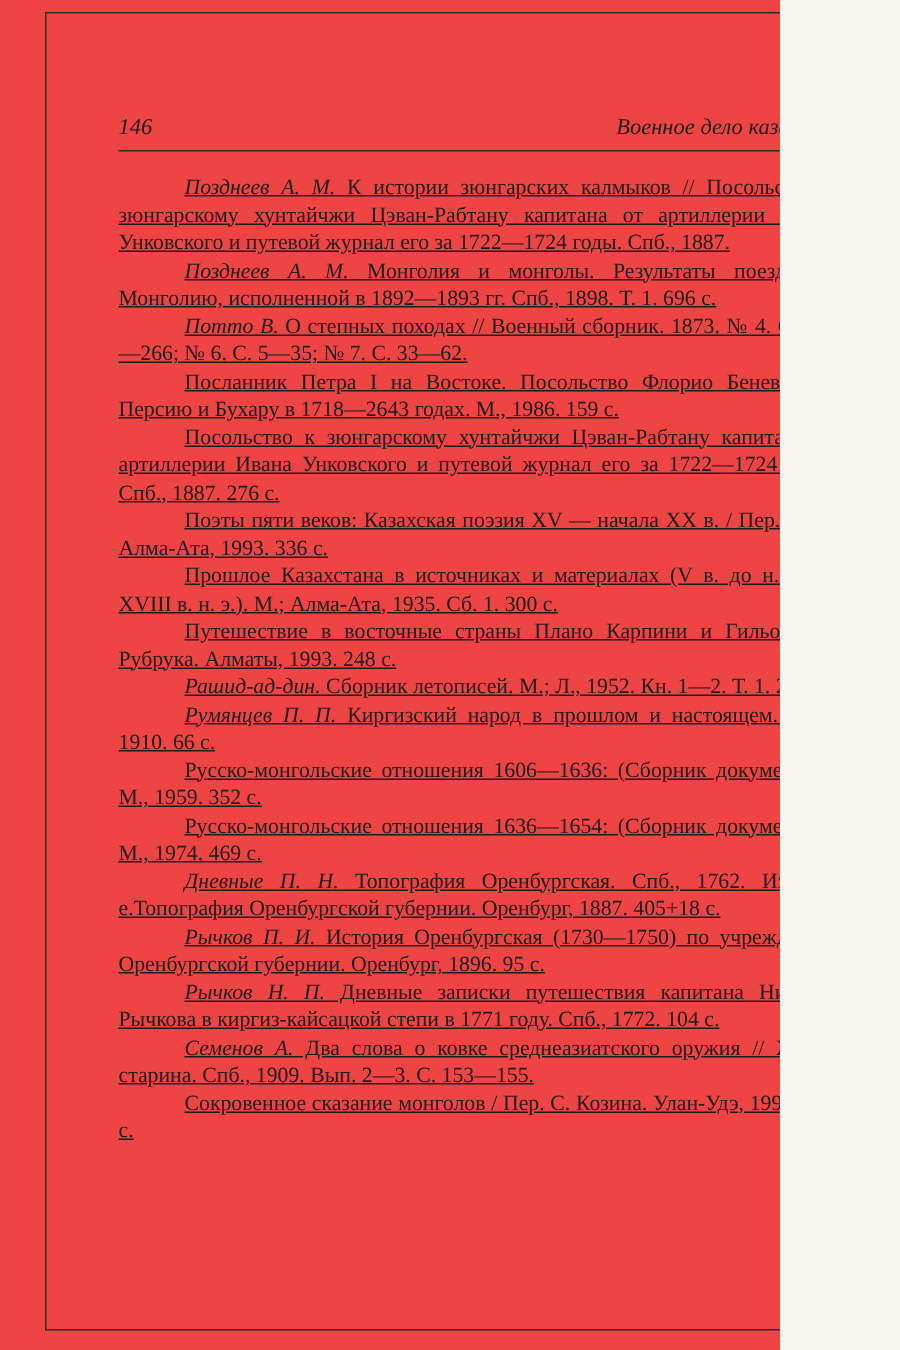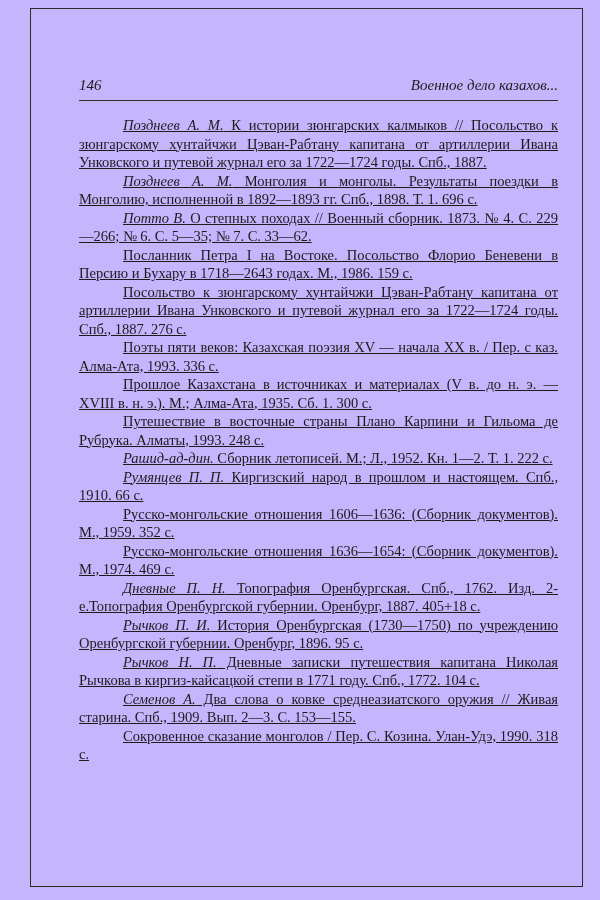--- a/index.html
+++ b/index.html
@@ -8,23 +8,23 @@
   }
   body {
     width: 600px;
     height: 900px;
     background: #f6f5f0;
     font-family: "Liberation Serif", serif;
     color: #1c1c1c;
   }
   .page {
     position: relative;
-    width: 600px;
+    width: 520px;
     height: 900px;
-    background: #c4b5fd;
+    background: #ef4444;
     overflow: hidden;
   }
   .frame {
     position: absolute;
     left: 30px;
     top: 8px;
     width: 553px;
     height: 879px;
     border: 1.5px solid #2e2c29;
     box-sizing: border-box;

